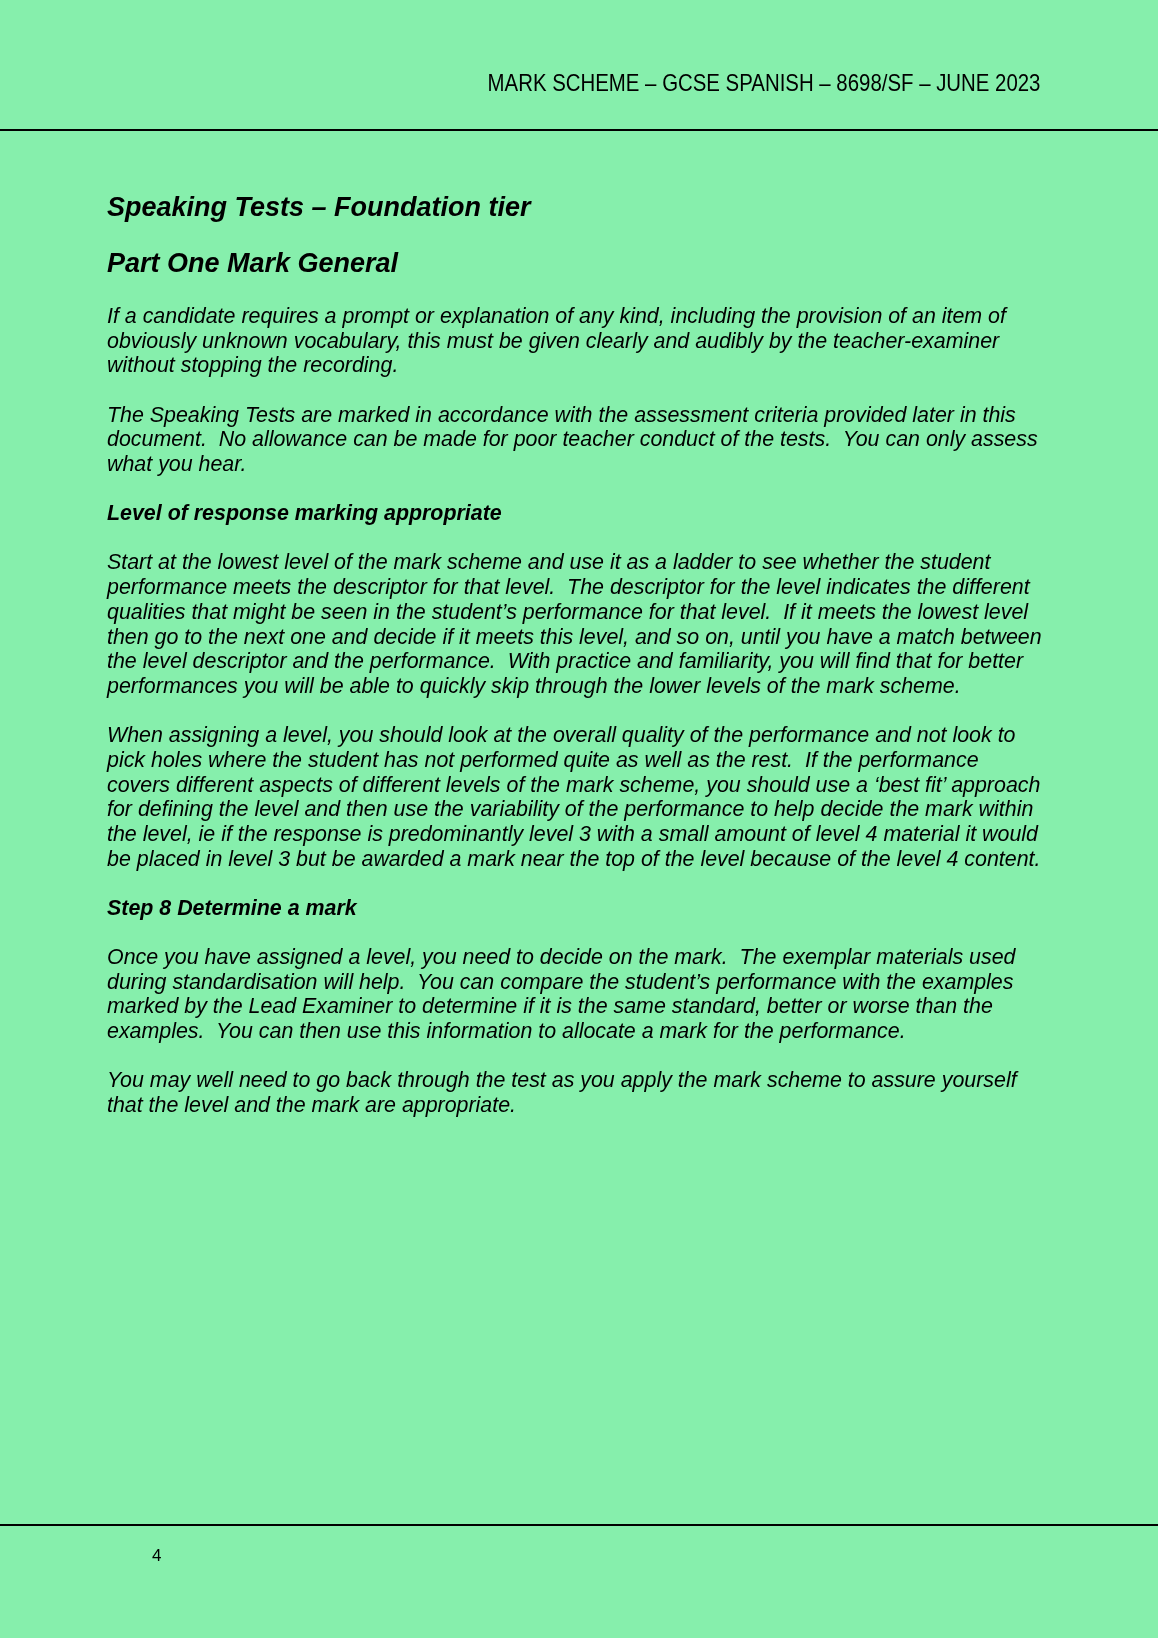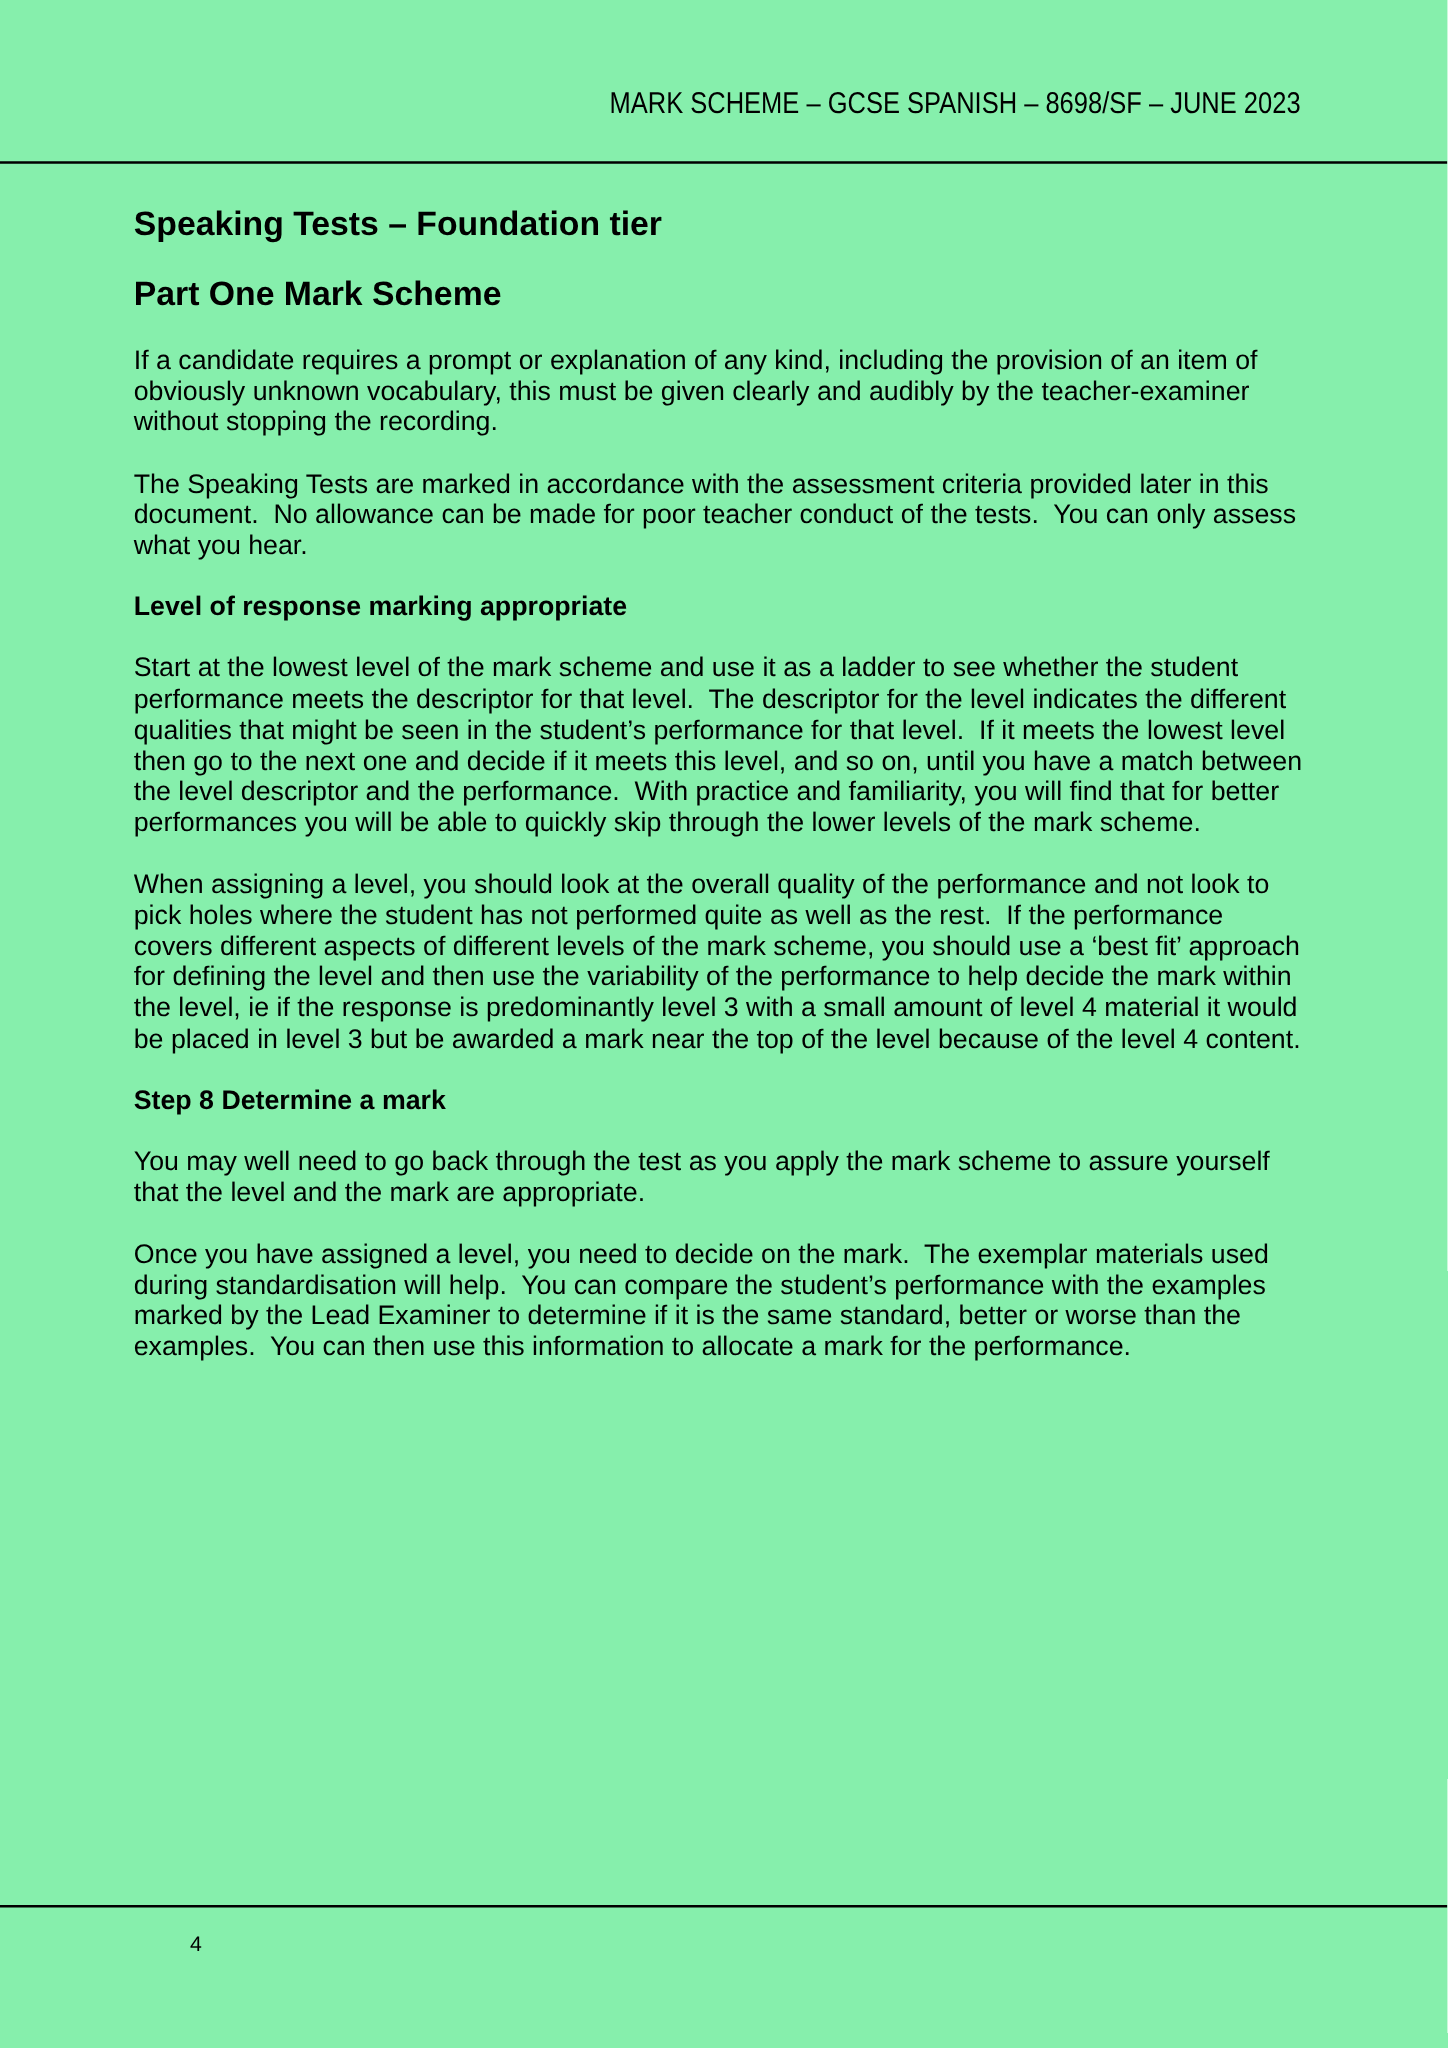--- a/index.html
+++ b/index.html
@@ -31,22 +31,23 @@
     left: 0;
     width: 1158px;
     height: 2px;
     background: #000000;
   }
   .header-rule { top: 129px; }
   .footer-rule { top: 1524px; }
   .content {
     position: absolute;
     left: 107px;
-    top: 164px;
+    top: 192px;
     width: 950px;
+    font-style: italic;
   }
   .doc-title {
     font-size: 27px;
     font-weight: bold;
     line-height: 31px;
     margin: 0 0 25px 0;
     white-space: pre-wrap;
   }
   .section-heading {
     font-size: 21.4px;
@@ -74,21 +75,21 @@
 <body>
 
 <div class="page">
 
   <div class="running-header">MARK SCHEME – GCSE SPANISH – 8698/SF – JUNE 2023</div>
 
   <div class="rule header-rule"></div>
 
   <div class="content">
     <div class="doc-title">Speaking Tests – Foundation tier</div>
-    <div class="doc-title">Part One Mark Scheme</div>
+    <div class="doc-title">Part One Mark General</div>
 
     <div class="para">If a candidate requires a prompt or explanation of any kind, including the provision of an item of
 obviously unknown vocabulary, this must be given clearly and audibly by the teacher-examiner
 without stopping the recording.</div>
     <div class="para">The Speaking Tests are marked in accordance with the assessment criteria provided later in this
 document.  No allowance can be made for poor teacher conduct of the tests.  You can only assess
 what you hear.</div>
 
     <div class="section-heading">Level of response marking appropriate</div>
 
@@ -99,25 +100,25 @@
 the level descriptor and the performance.  With practice and familiarity, you will find that for better
 performances you will be able to quickly skip through the lower levels of the mark scheme.</div>
     <div class="para">When assigning a level, you should look at the overall quality of the performance and not look to
 pick holes where the student has not performed quite as well as the rest.  If the performance
 covers different aspects of different levels of the mark scheme, you should use a ‘best fit’ approach
 for defining the level and then use the variability of the performance to help decide the mark within
 the level, ie if the response is predominantly level 3 with a small amount of level 4 material it would
 be placed in level 3 but be awarded a mark near the top of the level because of the level 4 content.</div>
 
     <div class="section-heading">Step 8 Determine a mark</div>
-    <div class="para">You may well need to go back through the test as you apply the mark scheme to assure yourself
-that the level and the mark are appropriate.</div>
     <div class="para">Once you have assigned a level, you need to decide on the mark.  The exemplar materials used
 during standardisation will help.  You can compare the student’s performance with the examples
 marked by the Lead Examiner to determine if it is the same standard, better or worse than the
 examples.  You can then use this information to allocate a mark for the performance.</div>
+    <div class="para">You may well need to go back through the test as you apply the mark scheme to assure yourself
+that the level and the mark are appropriate.</div>
   </div>
 
   <div class="rule footer-rule"></div>
 
   <div class="page-number">4</div>
 
 </div>
 
 </body></html>

